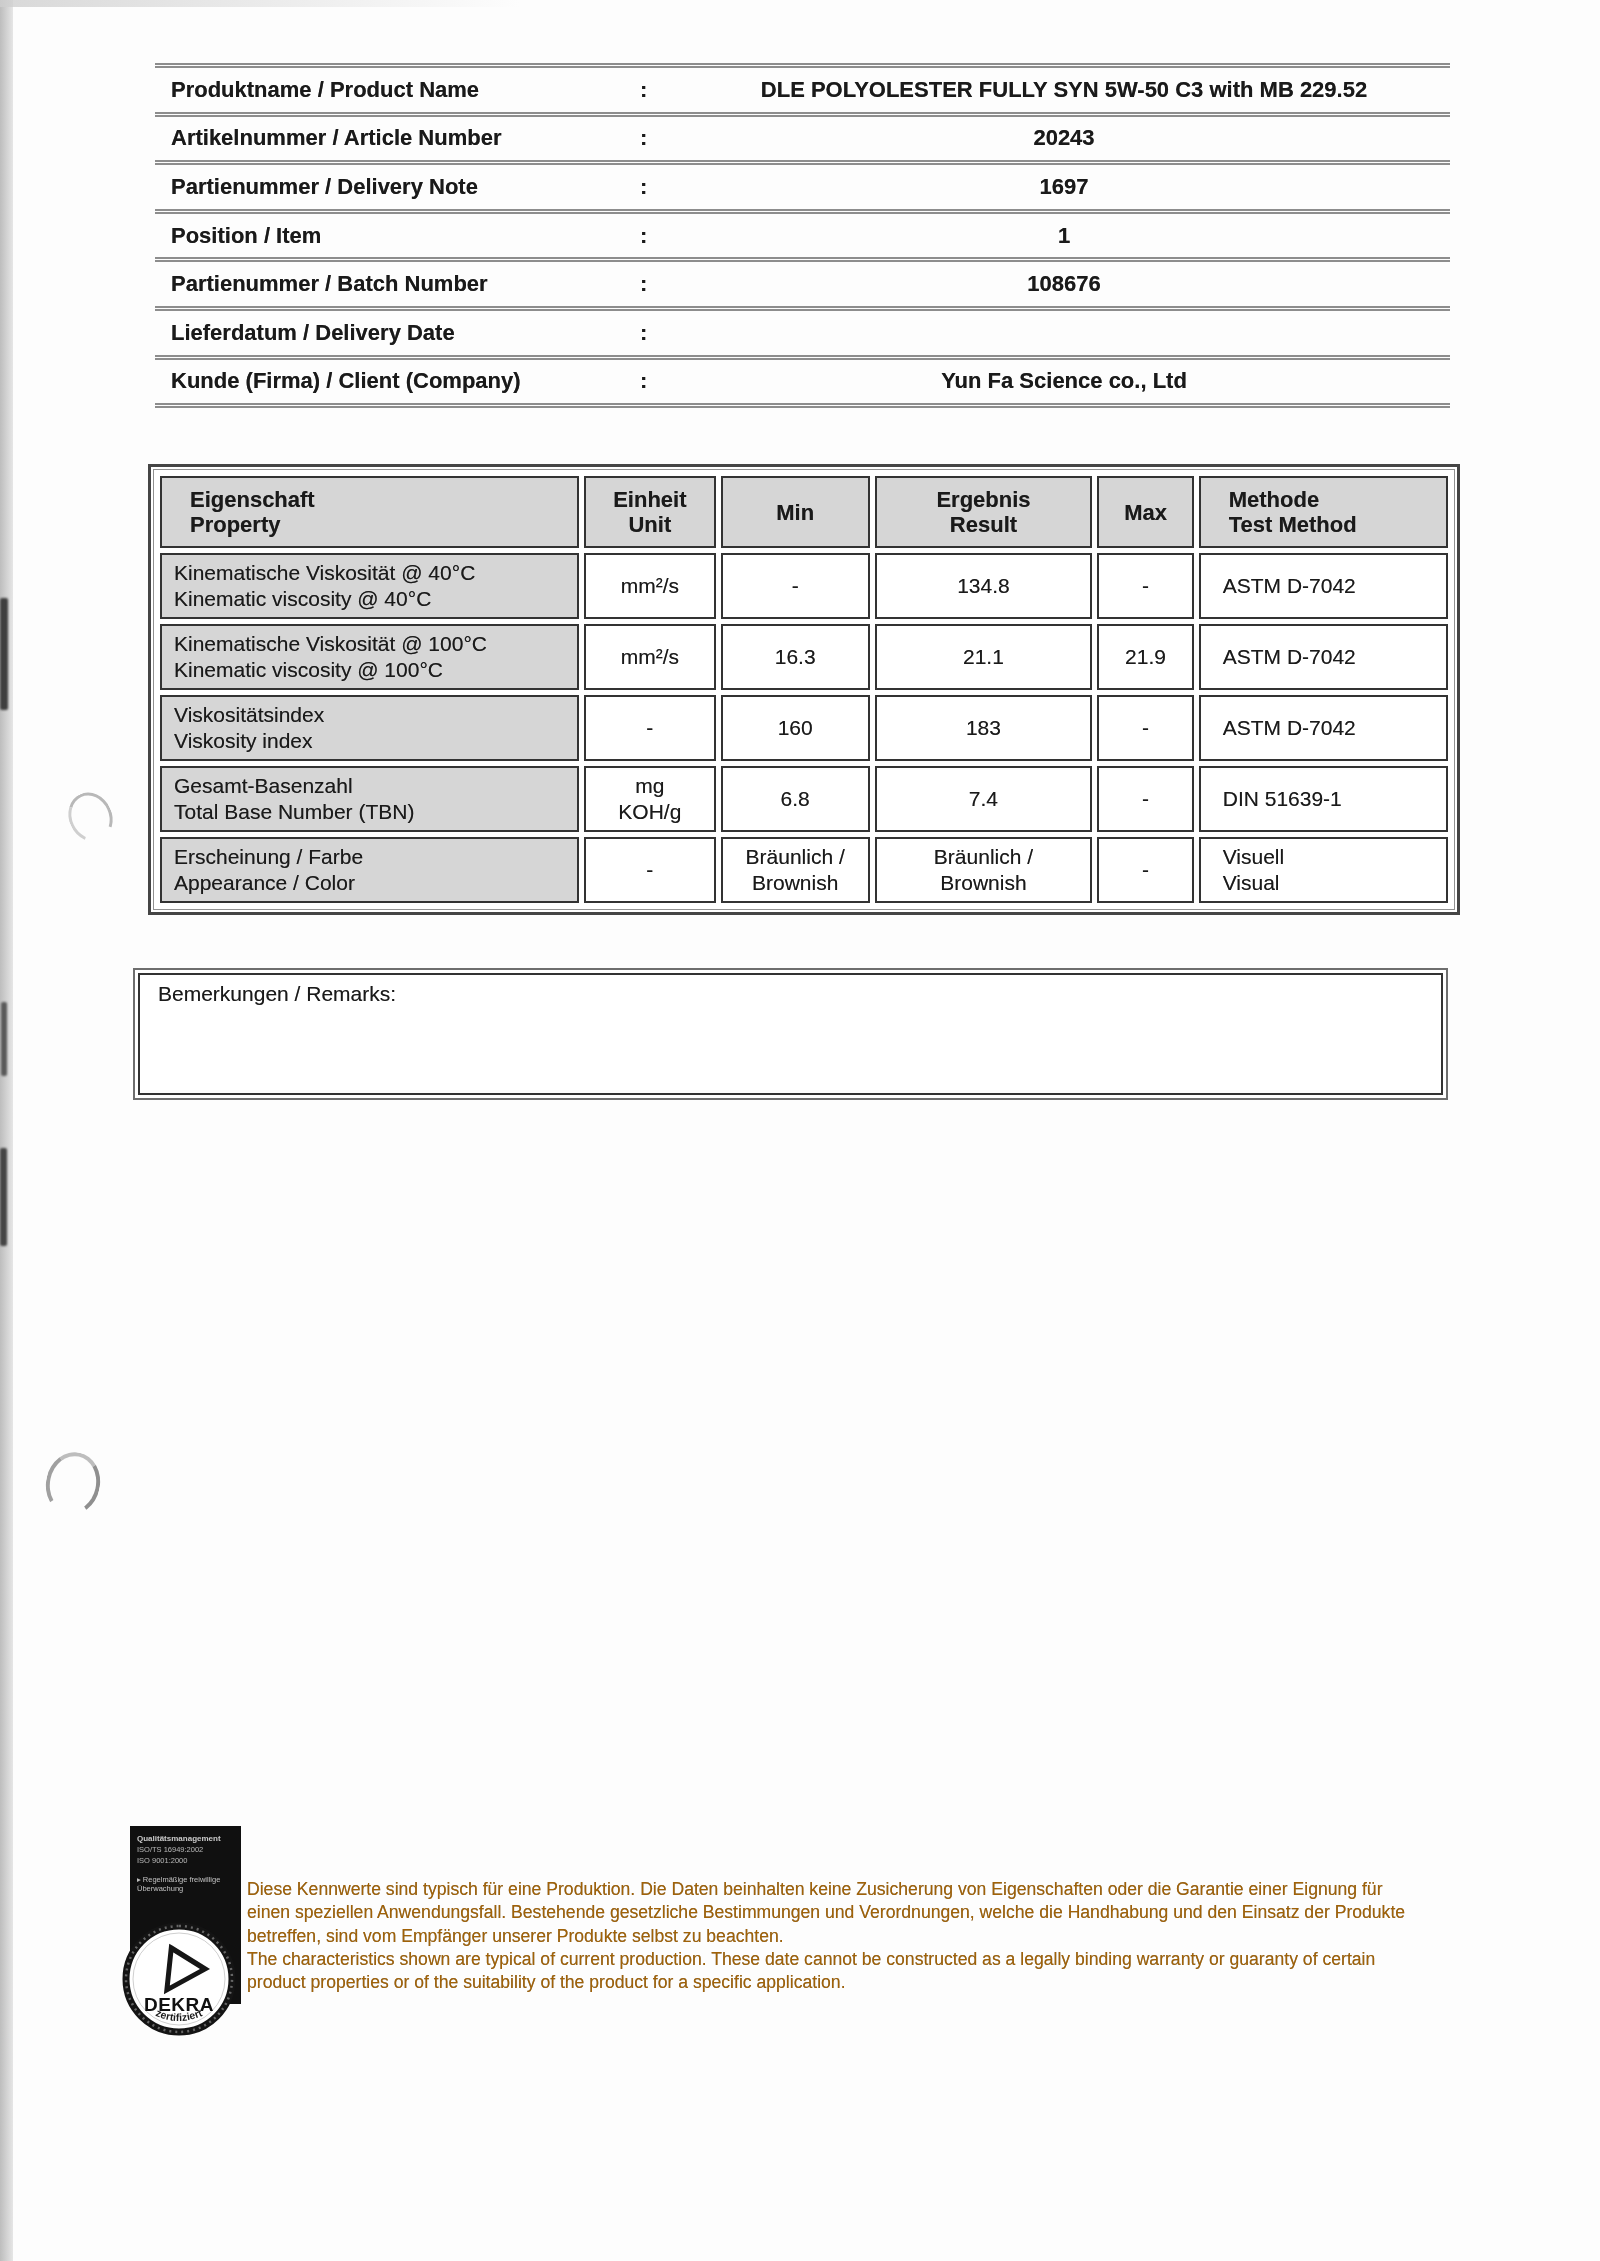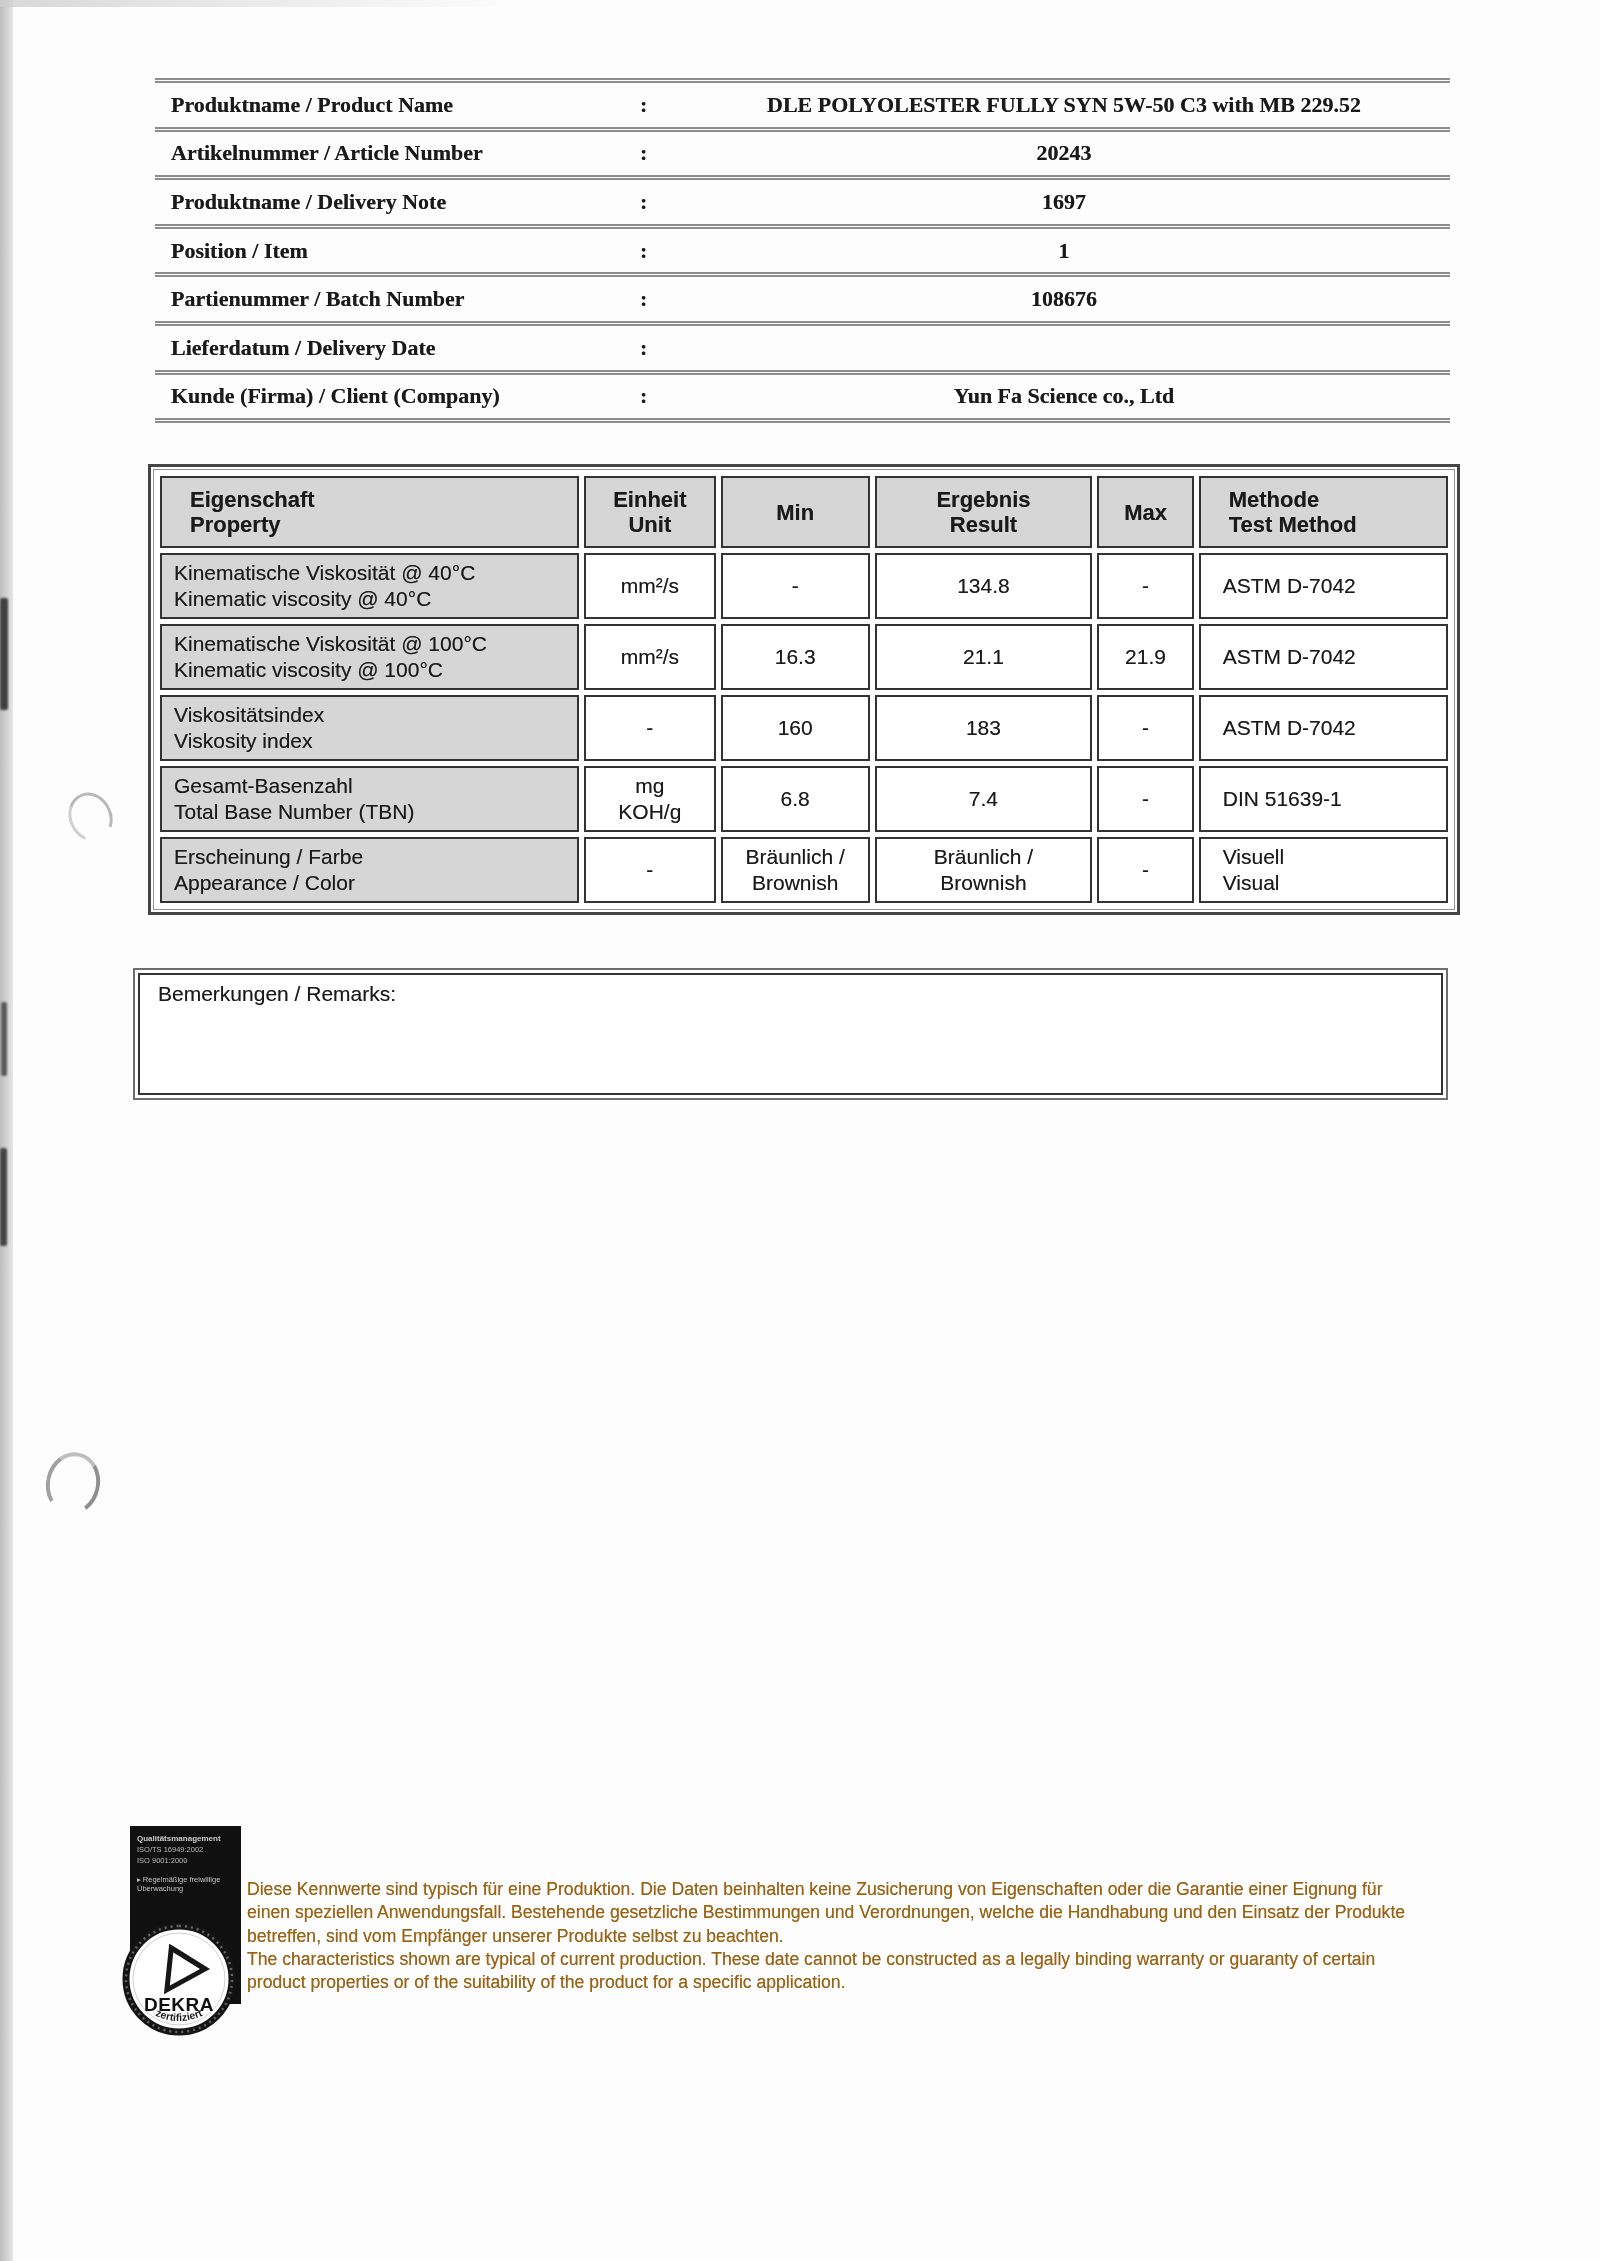--- a/index.html
+++ b/index.html
@@ -17,22 +17,22 @@
   .smudge.s3{left:0;top:1148px;width:7px;height:98px;background:#454545;}
   .corner-shade{position:absolute;left:0;top:0;width:520px;height:7px;
     background:linear-gradient(to right,#cfcfcf,rgba(255,255,255,0));opacity:.8;}
   .punch-hole{position:absolute;border-radius:50%;}
   .hole1{left:69px;top:792px;width:37px;height:44px;border:3px solid #b8b8b8;
     border-bottom-color:transparent;border-left-color:#cfcfcf;transform:rotate(-25deg);}
   .hole2{left:46px;top:1452px;width:46px;height:55px;border:4px solid #a0a0a0;
     border-top-color:#bdbdbd;border-right-color:#8f8f8f;border-bottom-color:transparent;transform:rotate(12deg);}
 
   
-  #header-table{position:absolute;left:155px;top:78px;width:1295px;
-    border-top:5px double #8d8d8d;font-family:Liberation Serif, serif;}
+  #header-table{position:absolute;left:155px;top:63px;width:1295px;
+    border-top:5px double #8d8d8d;}
   .hrow{display:grid;grid-template-columns:485px 38px 1fr;align-items:center;
     height:48.6px;box-sizing:border-box;border-bottom:5px double #8d8d8d;
     font-weight:bold;font-size:22px;text-shadow:0 0 .6px rgba(25,25,25,.65);}
   .hlabel{padding-left:16px;white-space:nowrap;}
   .hcolon{text-align:left;}
   .hvalue{white-space:nowrap;text-align:center;}
 
   
   #ptable{position:absolute;left:148px;top:464px;width:1312px;box-sizing:border-box;
     border:3px solid #454545;padding:2px;background:#fff;}
@@ -88,21 +88,21 @@
       <span class="hvalue">DLE POLYOLESTER FULLY SYN 5W-50 C3 with MB 229.52</span>
     </div>
 
     <div class="hrow">
       <span class="hlabel">Artikelnummer / Article Number</span>
       <span class="hcolon">:</span>
       <span class="hvalue">20243</span>
     </div>
 
     <div class="hrow">
-      <span class="hlabel">Produktname / Delivery Note</span>
+      <span class="hlabel">Partienummer / Delivery Note</span>
       <span class="hcolon">:</span>
       <span class="hvalue">1697</span>
     </div>
 
     <div class="hrow">
       <span class="hlabel">Position / Item</span>
       <span class="hcolon">:</span>
       <span class="hvalue">1</span>
     </div>
 

